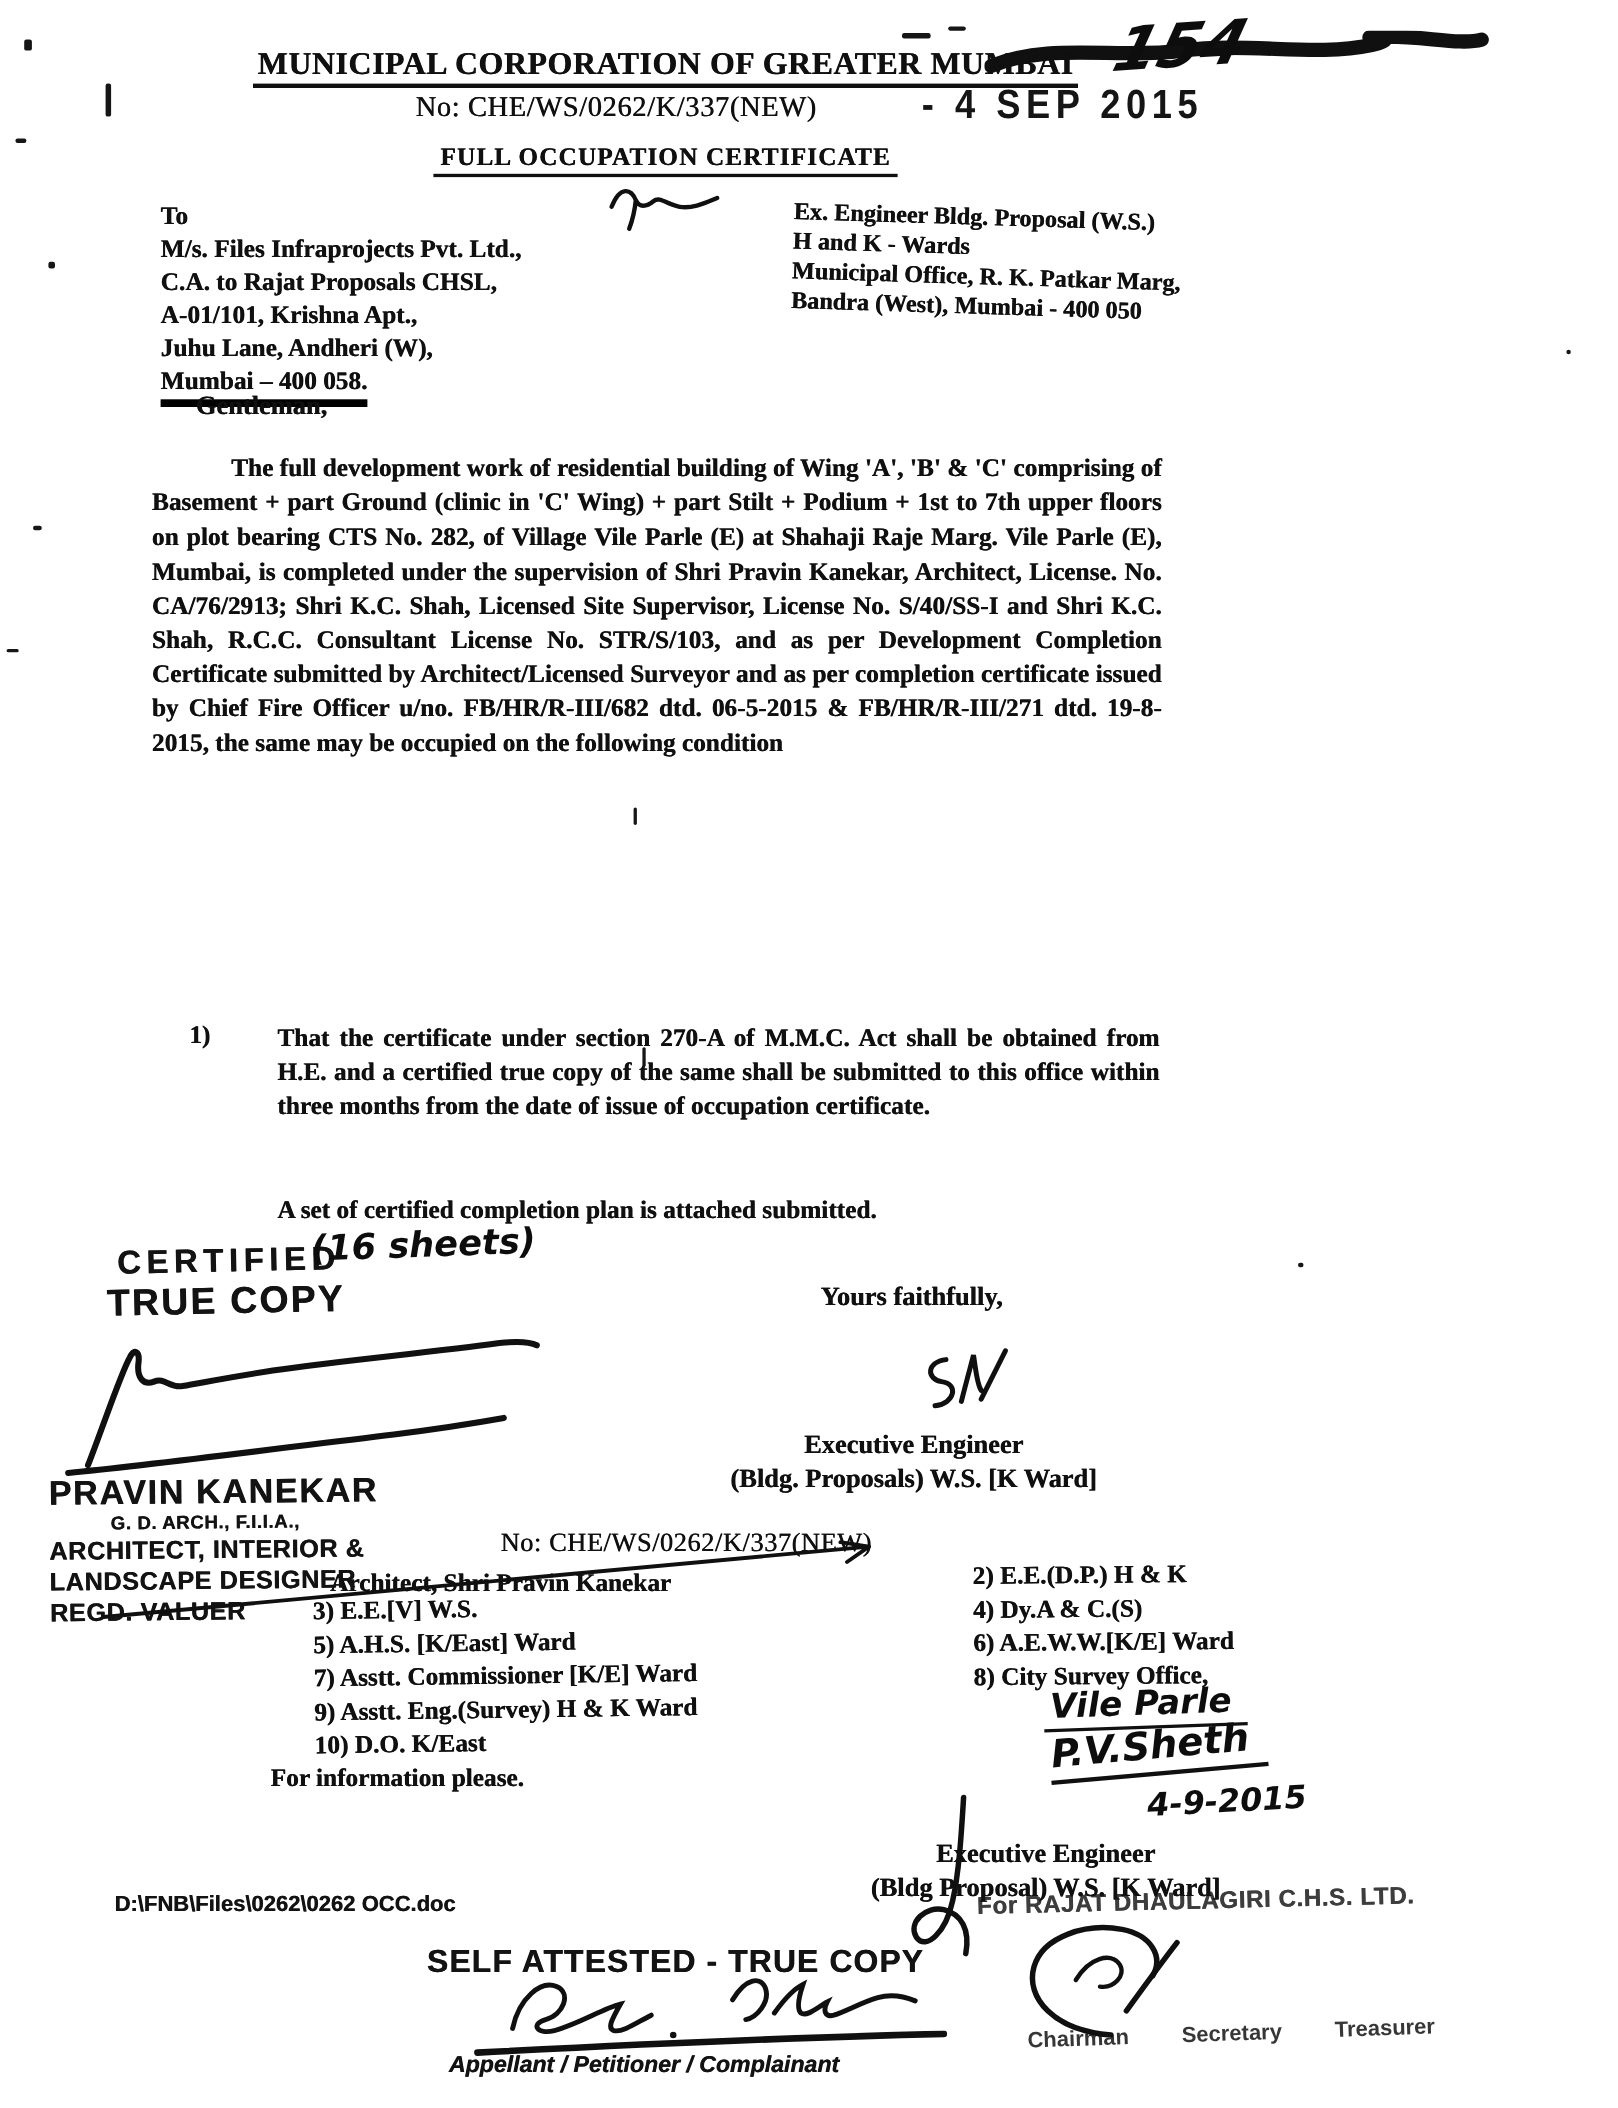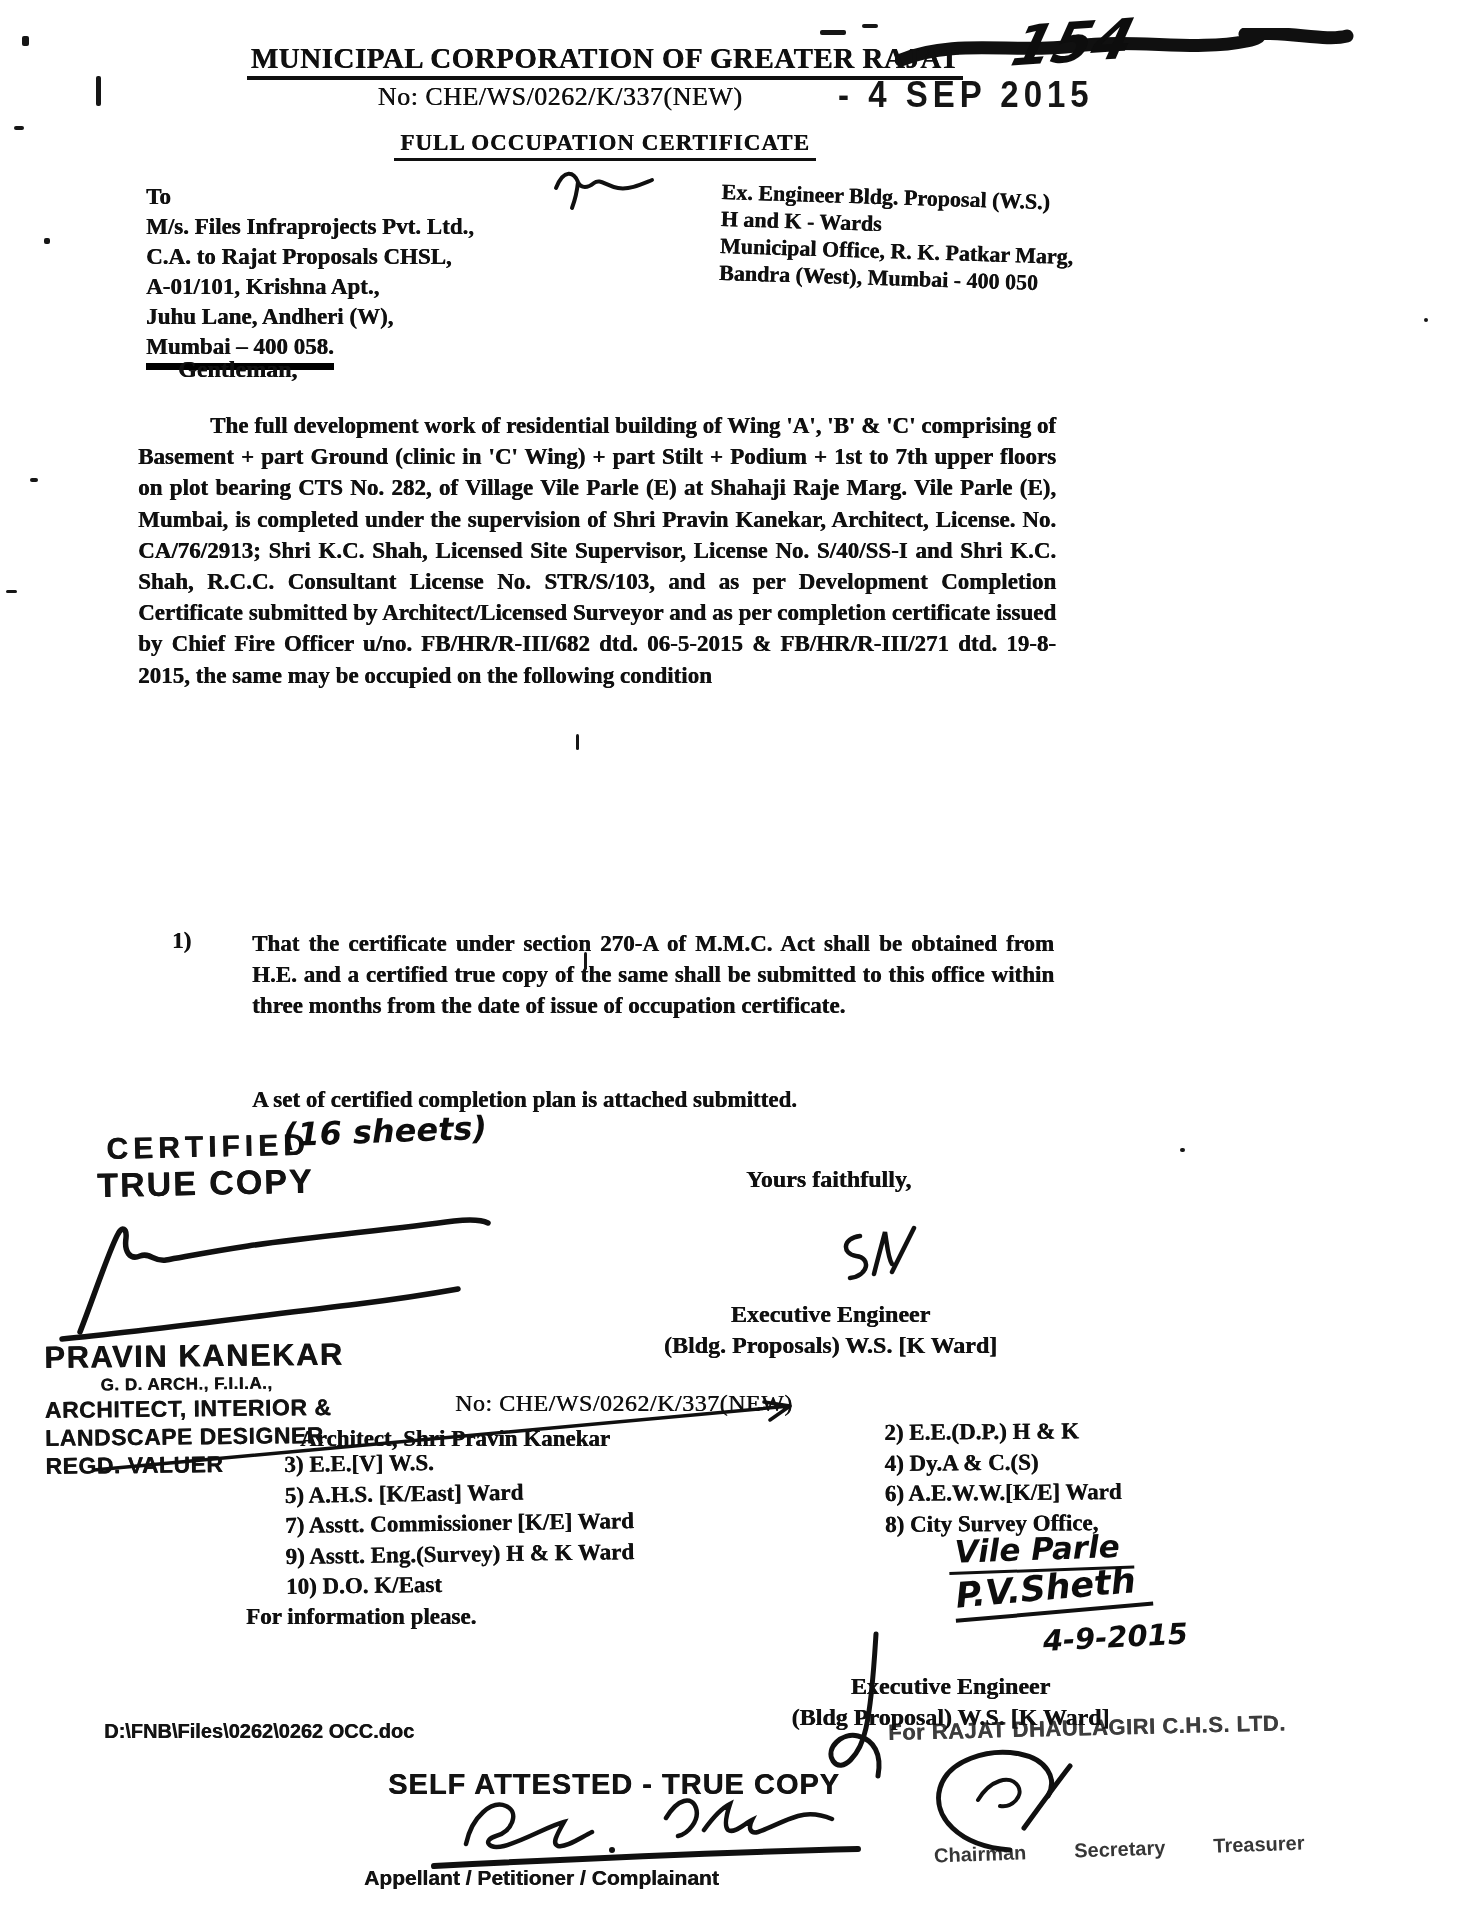--- a/index.html
+++ b/index.html
@@ -44,21 +44,21 @@
 
   <svg class="abs" style="left:895px;top:28px;" width="460" height="48" viewBox="0 0 460 48">
     <path d="M6 32 C60 10, 120 26, 180 18 C240 10, 300 24, 352 13 C372 9, 366 2, 350 6 M350 6 C390 2, 430 14, 452 8" fill="none" stroke="#101010" stroke-width="13" stroke-linecap="round"></path>
   </svg>
   <div class="speck" style="left:820px;top:30px;width:26px;height:5px;"></div>
   <div class="speck" style="left:862px;top:24px;width:16px;height:4px;"></div>
 
   <div class="abs hand" style="left:1022px;top:14px;font-size:56px;font-weight:700;transform:skewX(-18deg) rotate(-4deg);">154</div>
 
   <div class="abs center-wrap" style="left:140px;top:42px;width:930px;">
-    <span class="org-title ink">MUNICIPAL CORPORATION OF GREATER RAJAT</span>
+    <span class="org-title ink">MUNICIPAL CORPORATION OF GREATER MUMBAI</span>
   </div>
   <div class="abs center-wrap" style="left:120px;top:82px;width:880px;">
     <span class="ref-no ink">No: CHE/WS/0262/K/337(NEW)</span>
   </div>
   <div class="abs date-stamp" style="left:838px;top:76px;">- 4 SEP 2015</div>
   <div class="abs center-wrap" style="left:140px;top:130px;width:930px;">
     <span class="doc-title ink">FULL OCCUPATION CERTIFICATE</span>
   </div>
 
   <svg class="abs" style="left:548px;top:158px;" width="110" height="55" viewBox="0 0 110 55">
@@ -167,21 +167,21 @@
     <path d="M14 52 C20 24, 40 8, 54 14 C68 20, 60 40, 44 44 C30 48, 36 58, 52 54 C74 48, 96 34, 112 30 C104 44, 100 52, 106 54 C114 56, 128 46, 140 40" fill="none" stroke="#101010" stroke-width="4.5" stroke-linecap="round"></path>
     <circle cx="160" cy="58" r="3" fill="#101010"></circle>
   </svg>
   <svg class="abs" style="left:648px;top:1786px;" width="195" height="78" viewBox="0 0 195 78">
     <path d="M18 32 C30 12, 44 10, 48 22 C52 34, 40 48, 30 50 M56 44 C66 30, 74 22, 82 18 C78 30, 76 40, 80 44 C86 48, 96 38, 104 34 C100 42, 102 48, 110 46 C122 42, 136 34, 150 30 C160 27, 172 28, 184 33" fill="none" stroke="#101010" stroke-width="4.5" stroke-linecap="round"></path>
   </svg>
   <svg class="abs" style="left:430px;top:1846px;" width="432" height="24" viewBox="0 0 432 24">
     <path d="M4 20 C120 14, 300 6, 428 3" fill="none" stroke="#101010" stroke-width="6" stroke-linecap="round"></path>
   </svg>
 
-  <div class="abs stamp ink" style="left:364px;top:1866px;font-size:21px;">Appellant / Petitioner / Complainant</div>
+  <div class="abs stamp ink" style="left:408px;top:1866px;font-size:21px;font-style:italic;">Appellant / Petitioner / Complainant</div>
 
   <svg class="abs" style="left:918px;top:1744px;" width="175" height="118" viewBox="0 0 175 118">
     <path d="M92 106 C40 102, 14 72, 22 44 C30 16, 70 4, 102 10 C128 15, 140 34, 130 52" fill="none" stroke="#101010" stroke-width="5" stroke-linecap="round"></path>
     <path d="M60 56 C72 36, 92 30, 100 42 C106 52, 94 64, 82 62" fill="none" stroke="#101010" stroke-width="4" stroke-linecap="round"></path>
     <path d="M106 84 C122 62, 138 40, 152 22" fill="none" stroke="#101010" stroke-width="5" stroke-linecap="round"></path>
   </svg>
 
   <div class="abs stamp" style="left:934px;top:1838px;display:flex;gap:48px;font-size:20px;opacity:.85;transform:rotate(-2deg);">
     <span>Chairman</span>
     <span>Secretary</span>

